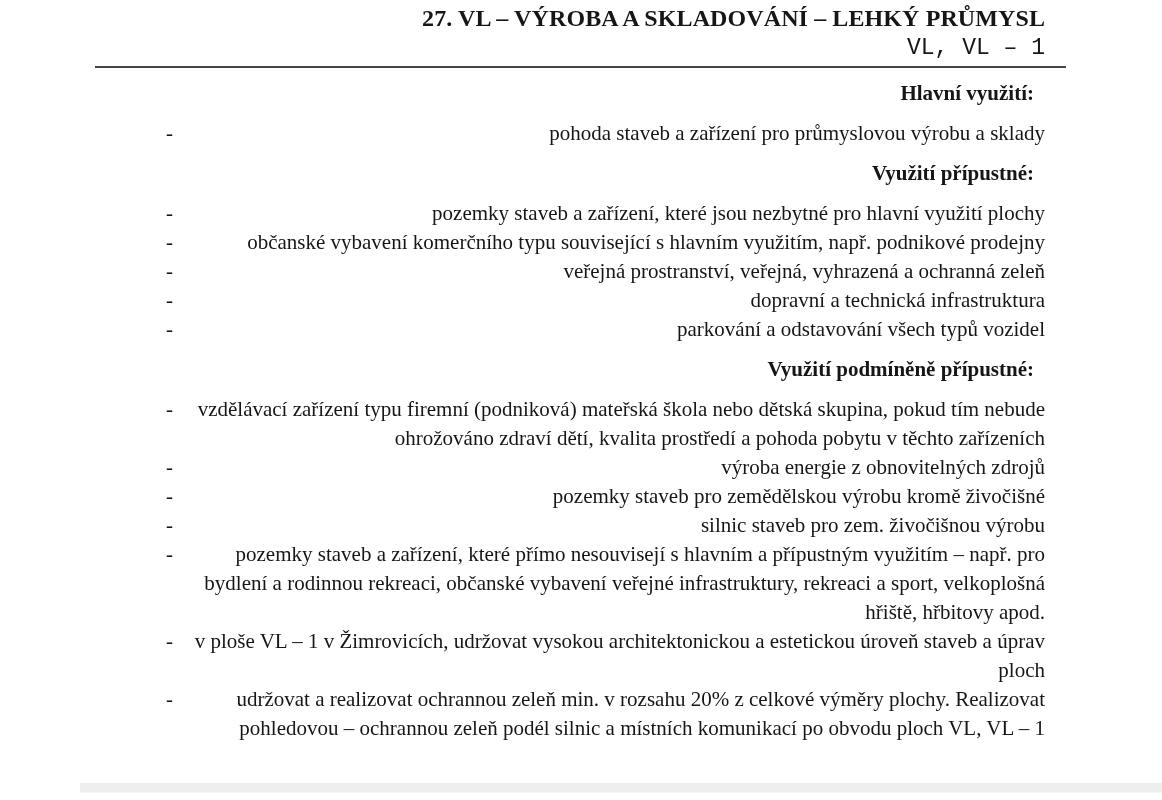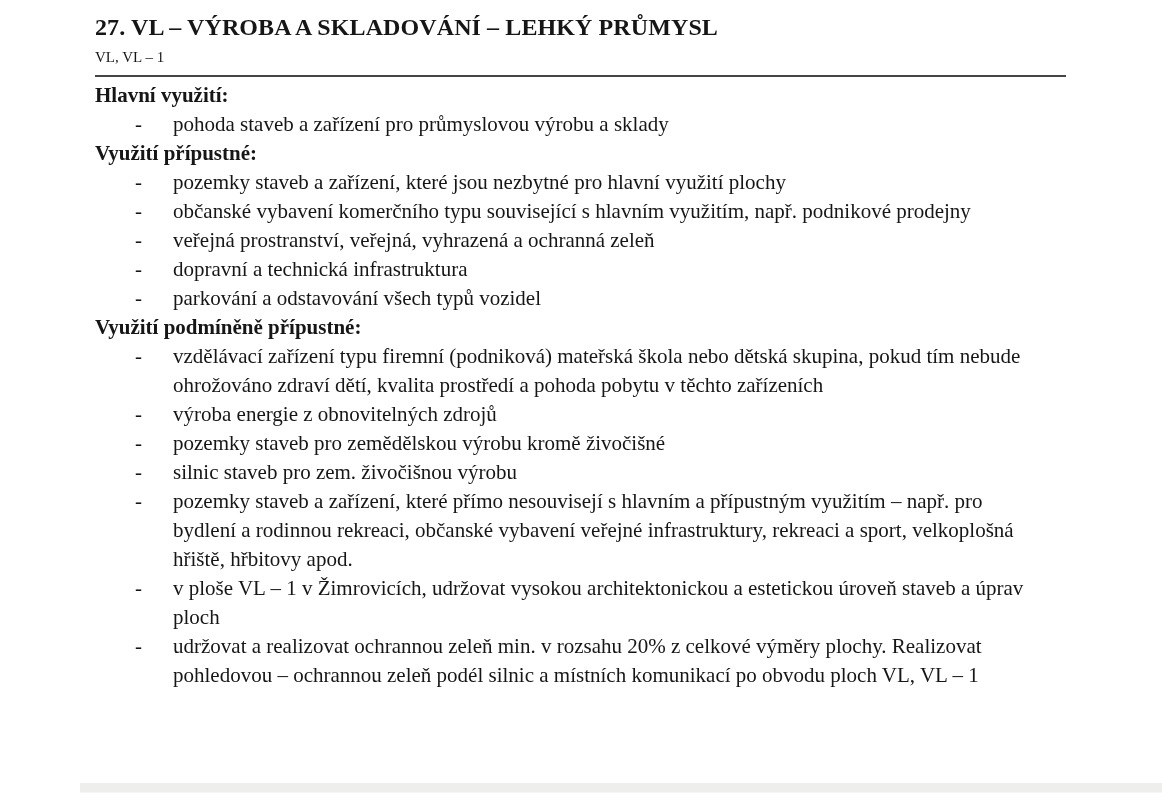--- a/index.html
+++ b/index.html
@@ -11,47 +11,49 @@
     height: 800px;
     background: #ffffff;
     font-family: "Liberation Serif", serif;
     color: #161616;
     position: relative;
     overflow: hidden;
   }
   .page {
     position: absolute;
     left: 95px;
-    top: 12px;
+    top: 3px;
     width: 950px;
+    text-align: right;
   }
   .doc-title {
     font-size: 24px;
     font-weight: 700;
     line-height: 31px;
     margin: 0;
     letter-spacing: 0.1px;
     white-space: nowrap;
   }
   .doc-subtitle {
-    font-size: 15px;
+    font-size: 23px;
     line-height: 28px;
+    font-family: Liberation Mono, monospace;
   }
   .rule {
     height: 0;
     border: 0;
     border-top: 2px solid #454545;
     margin: 4px 0 4px 0;
     width: 971px;
   }
   .section-heading {
     font-size: 21px;
     font-weight: 700;
     line-height: 29px;
-    margin: 0;
+    margin: 11px;
   }
   ul.items {
     list-style: none;
     margin: 0;
     padding: 0;
   }
   li.item {
     display: flex;
     font-size: 21px;
     line-height: 29px;

